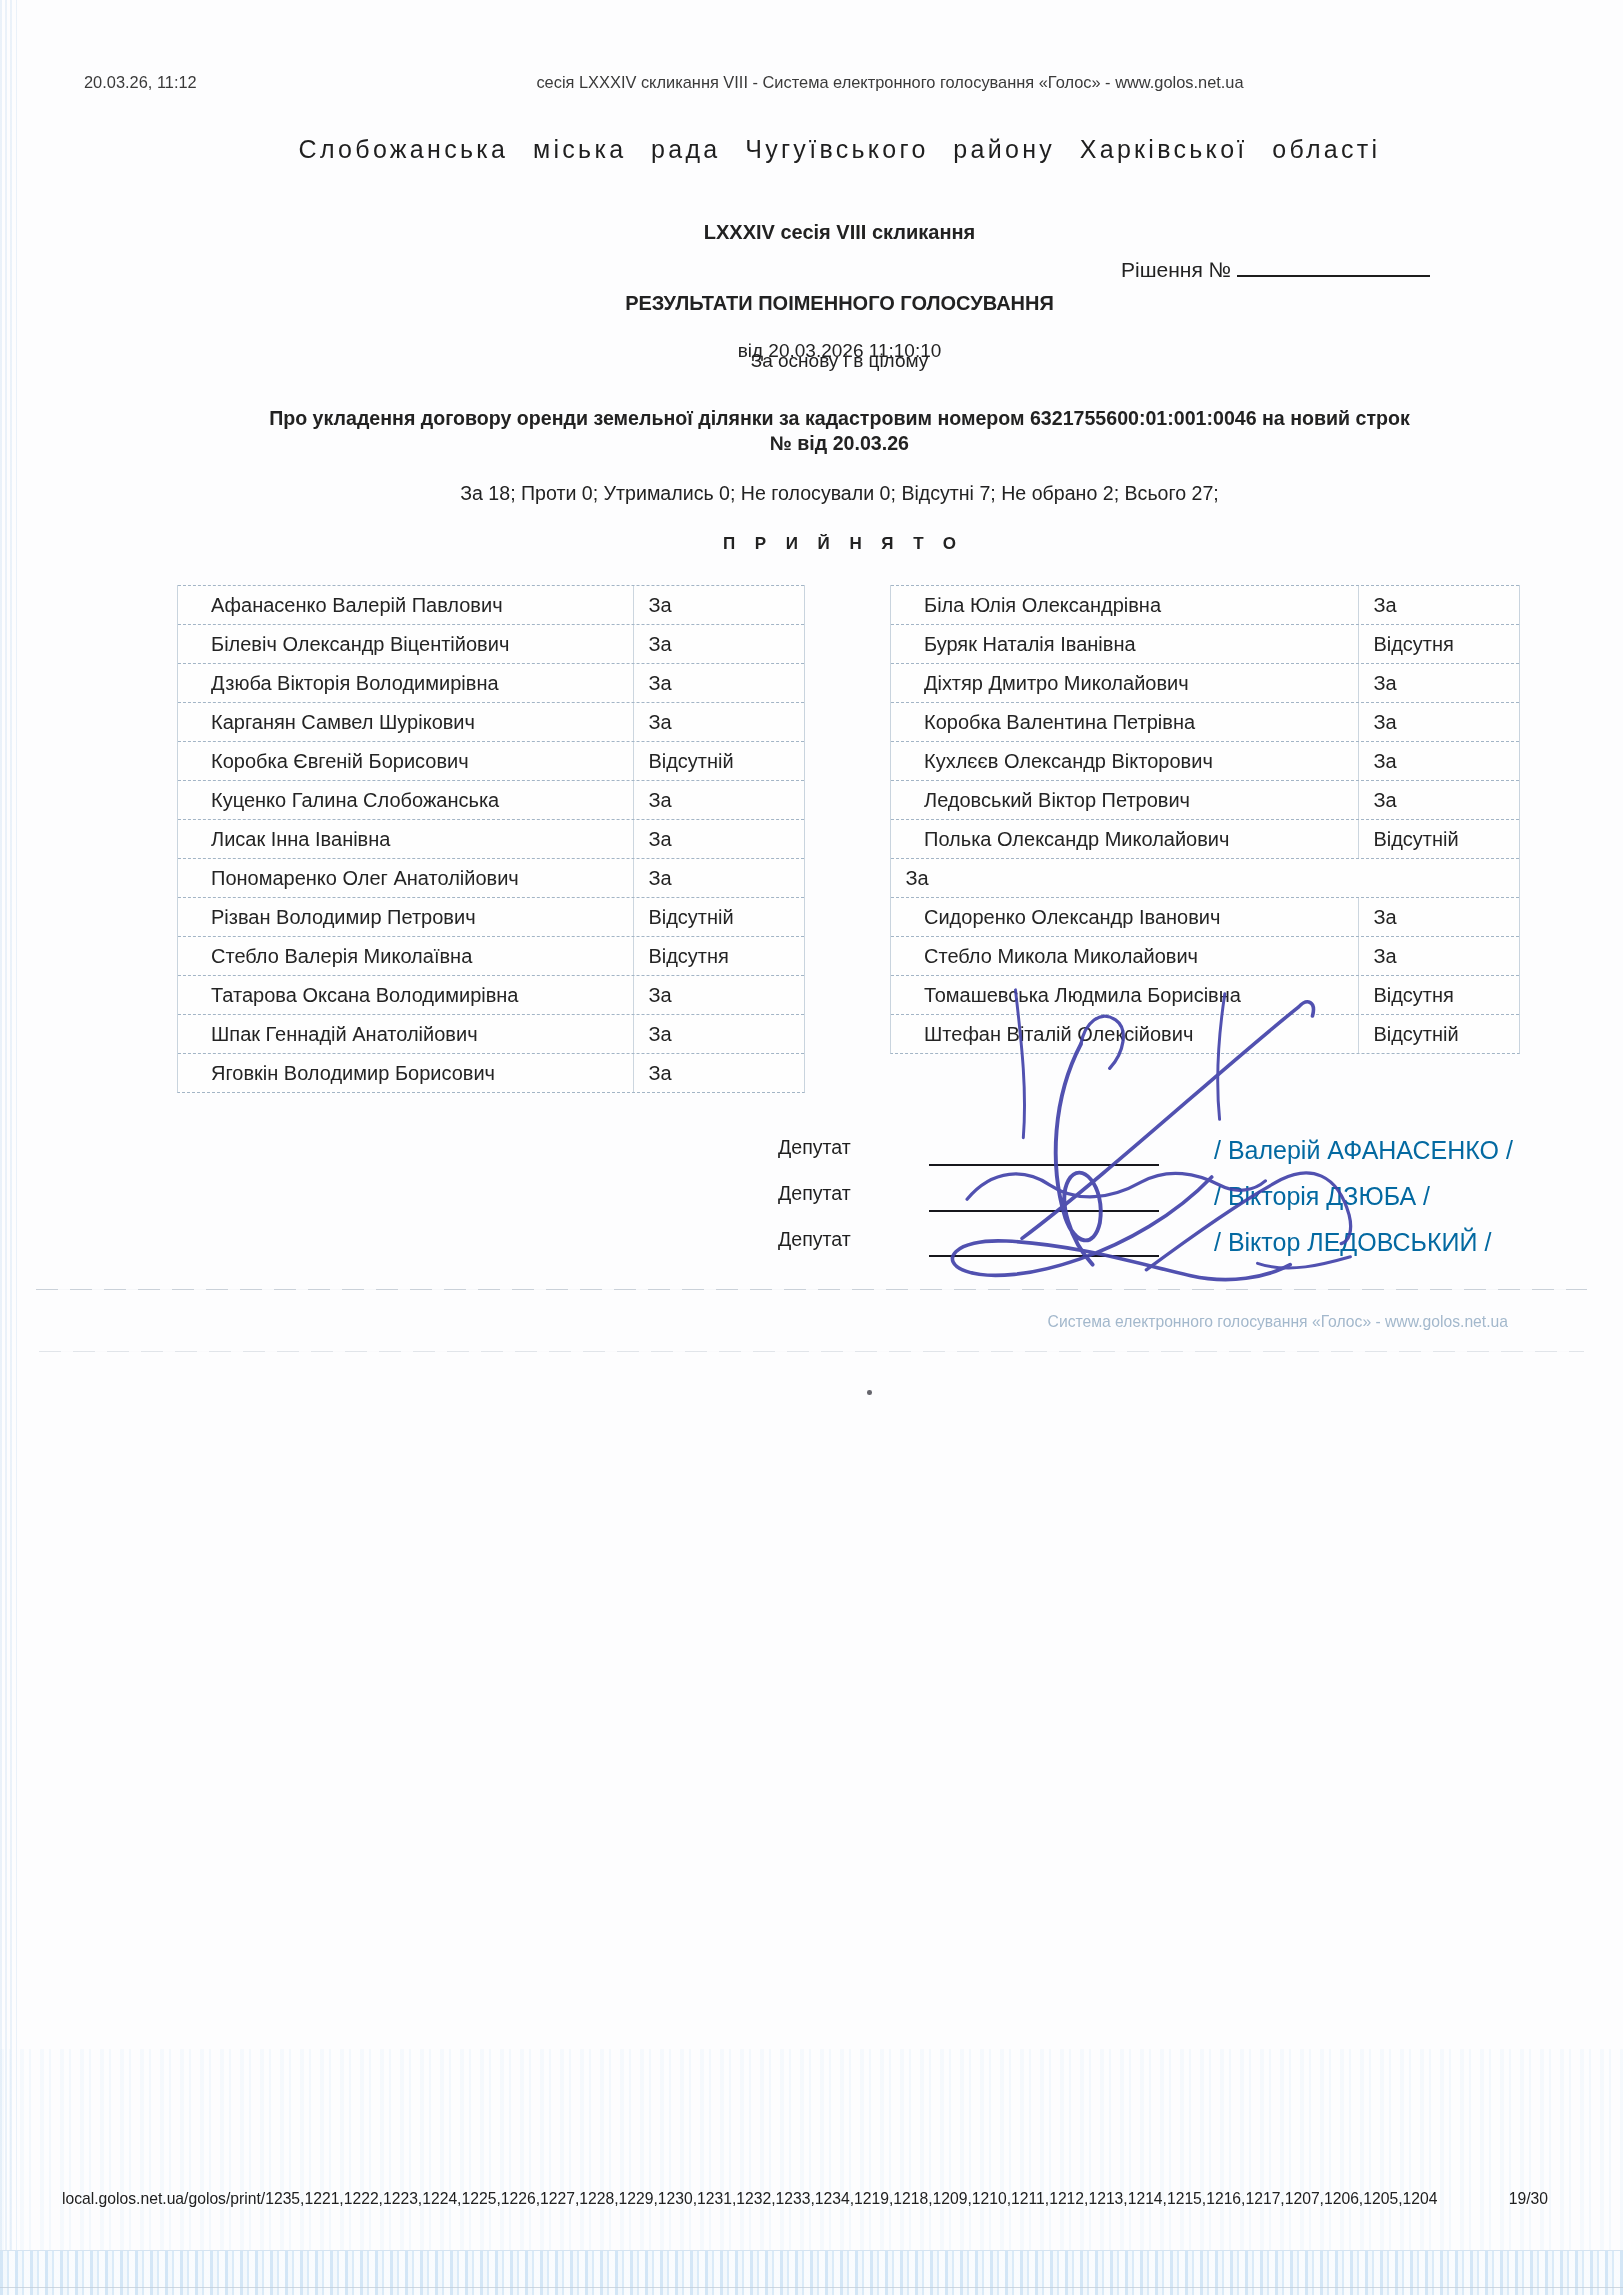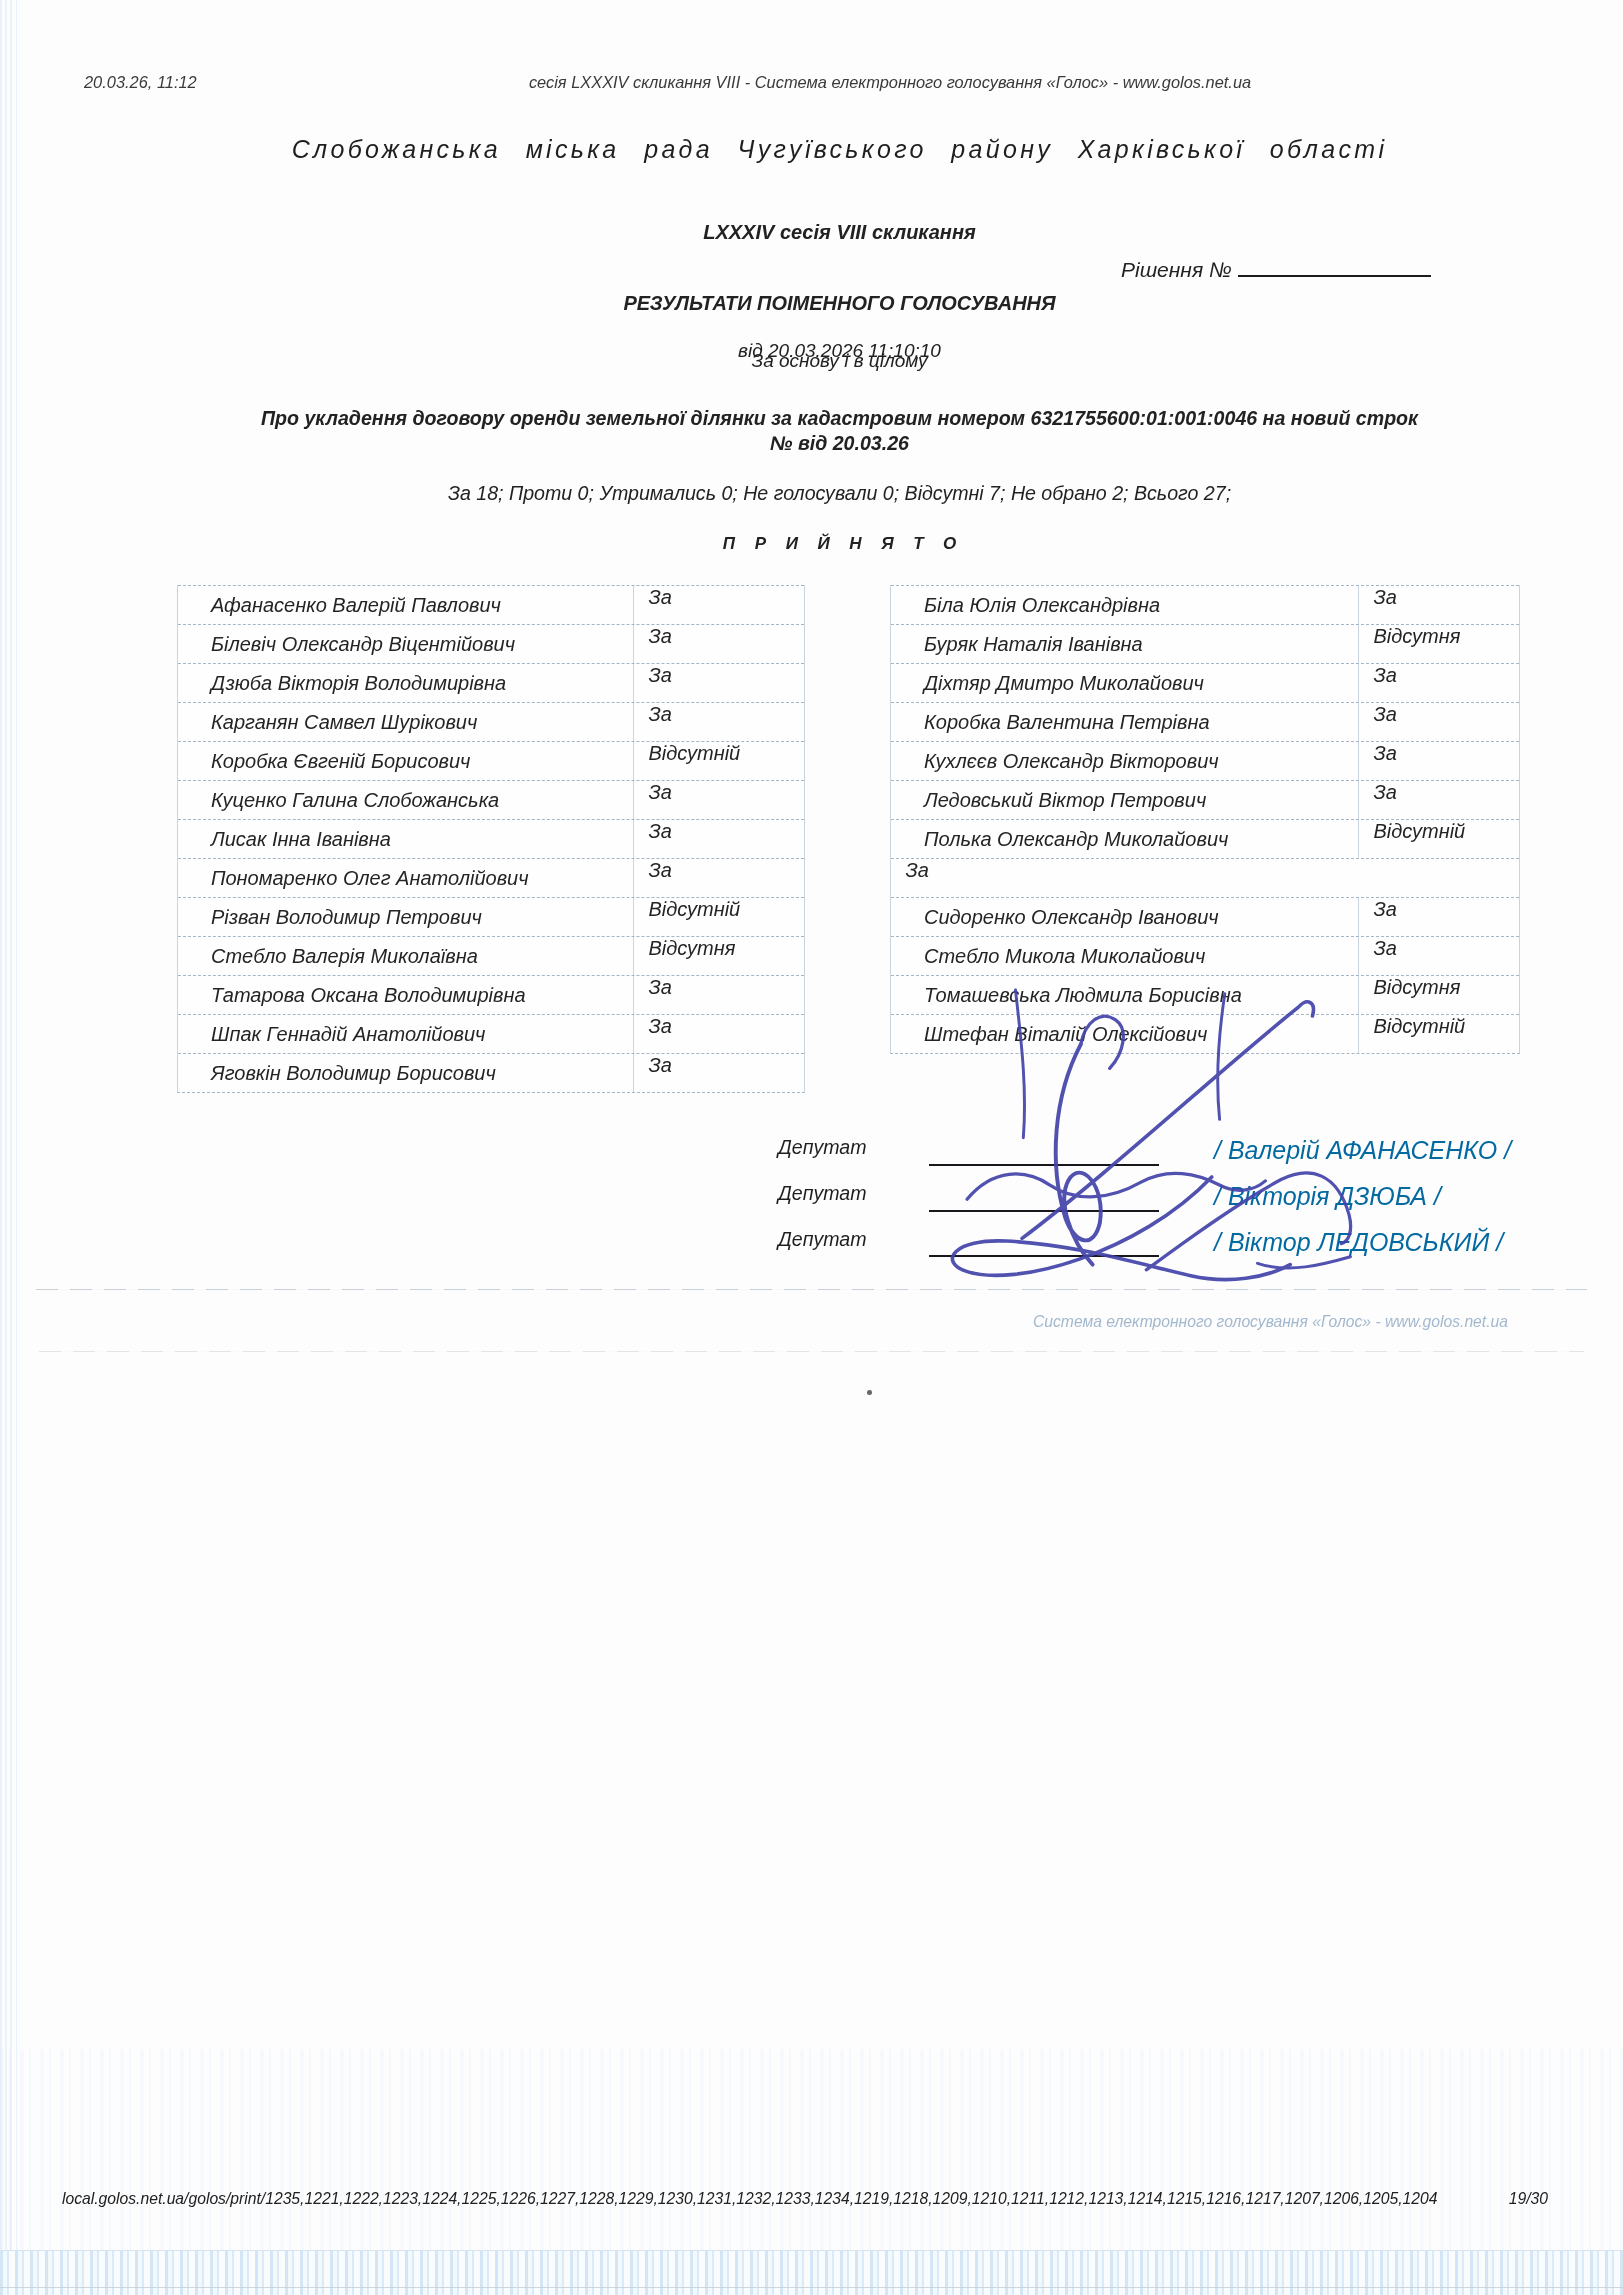--- a/index.html
+++ b/index.html
@@ -1,20 +1,19 @@
 <!DOCTYPE html>
 <html style="font-size:10.5px"><head>
 <meta charset="utf-8">
 <style>
   html,body{margin:0;padding:0;background:#e9e9e9;}
   .page{
     position:relative;width:1623px;height:2295px;margin:0 auto;
     background:#fdfdfe;overflow:hidden;color:#222;
     font-family:"Liberation Sans","DejaVu Sans",sans-serif;
-    font-style:italic;
   }
   .abs{position:absolute;}
   .ctr{left:0;width:1623px;text-align:center;padding-left:28px;}
   .hdr{font-size:16.4px;color:#3a3a3a;}
   .council{top:135px;font-size:25px;letter-spacing:3.3px;word-spacing:14.4px;color:#1f1f1f;}
   .session{top:221px;font-size:20px;font-weight:bold;}
   .decision{left:1121px;top:251px;font-size:21px;white-space:nowrap;}
   .blank{display:inline-block;width:193px;height:23.6px;border-bottom:2px solid #1d1d1d;}
   .heading{top:292px;font-size:20px;font-weight:bold;}
   .vdt{top:340px;font-size:19px;}
@@ -24,21 +23,21 @@
   .summary{top:482px;font-size:19.6px;}
   .result{top:534px;font-size:17px;font-weight:bold;}
   .result span{letter-spacing:19.6px;margin-right:-19.6px;}
   .vtable{
     position:absolute;top:585px;box-sizing:border-box;
     border-left:0.7px solid #c9d4de;border-right:0.7px solid #c9d4de;
     border-bottom:1.3px dashed #a3b5c6;background:rgba(255,255,255,.4);
   }
   #table-left{left:177px;width:628px;}
   #table-right{left:890px;width:630px;}
-  .trow{display:flex;height:39px;align-items:flex-start;border-top:1.3px dashed #a3b5c6;box-sizing:border-box;}
+  .trow{display:flex;height:39px;align-items:center;border-top:1.3px dashed #a3b5c6;box-sizing:border-box;}
   .tname{box-sizing:border-box;padding-left:33px;font-size:20px;color:#242424;
          border-right:0.7px solid #ccd6df;height:100%;display:flex;align-items:center;}
   #table-left .tname{width:456px;}
   #table-right .tname{width:468px;}
   .tvote{padding-left:14.4px;font-size:20px;color:#242424;}
   .sig-label{font-size:19.6px;color:#1f1f1f;}
   .sig-line{border-top:2px solid #17171c;height:0;}
   .sig-name{font-size:25px;color:#0369a1;white-space:nowrap;}
   .sig-svg{left:916px;top:982px;pointer-events:none;z-index:5;}
   .scanline{height:1.3px;background:repeating-linear-gradient(90deg,

